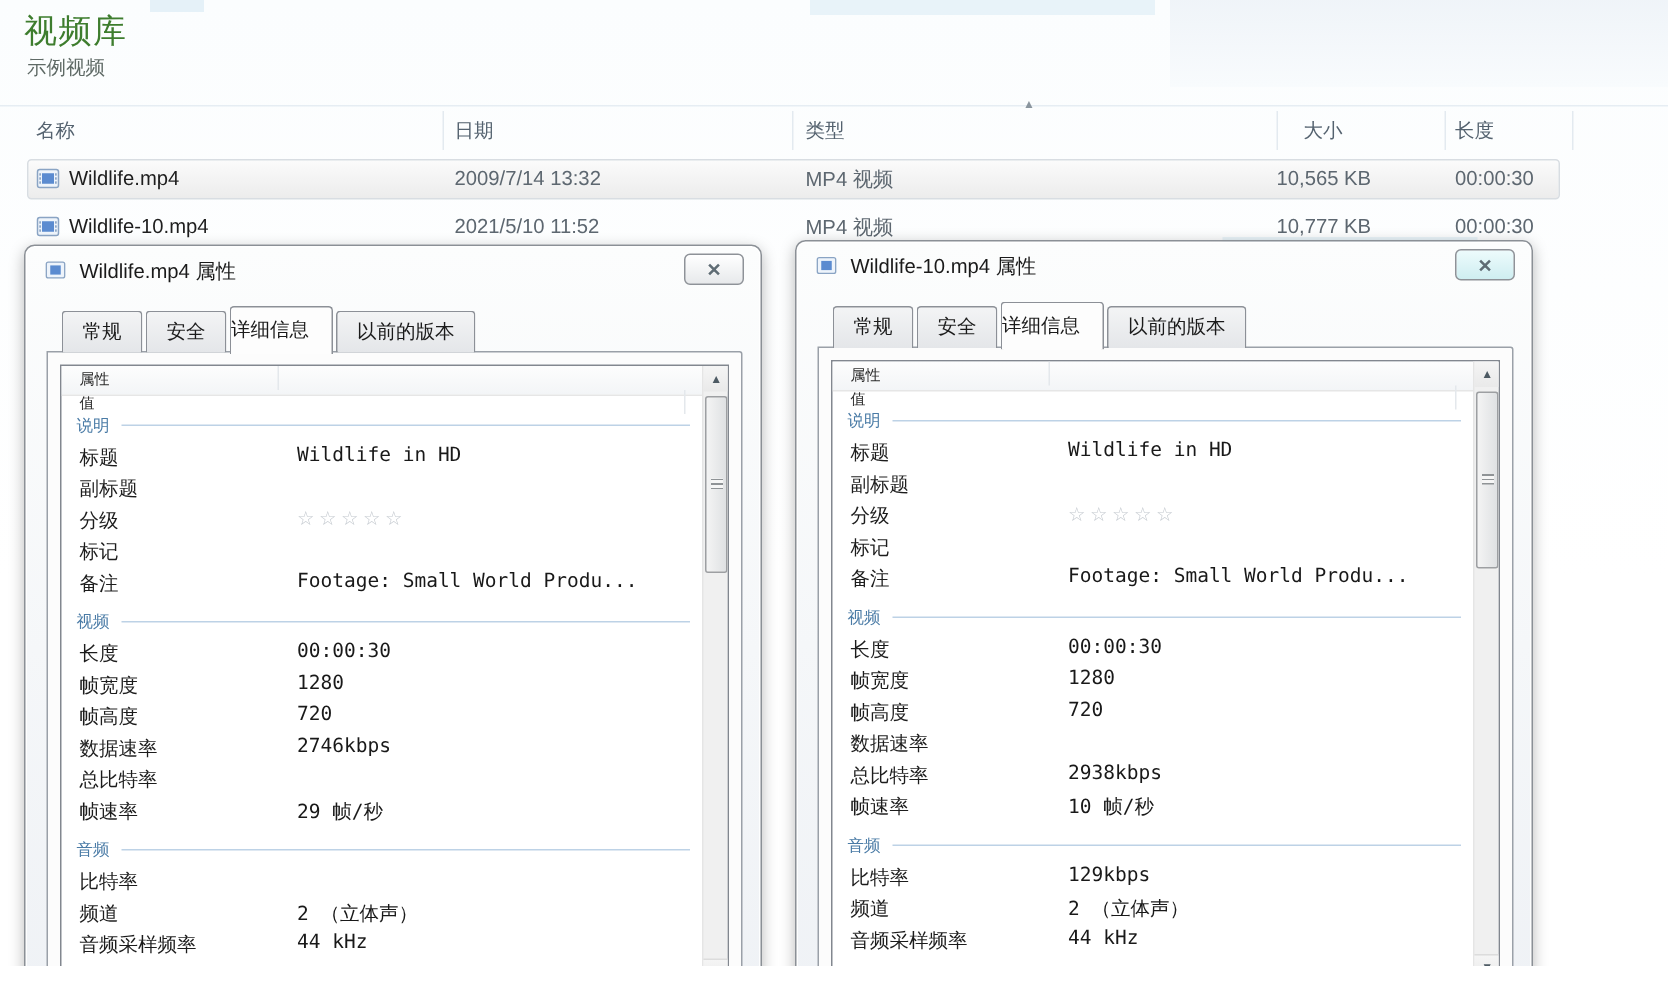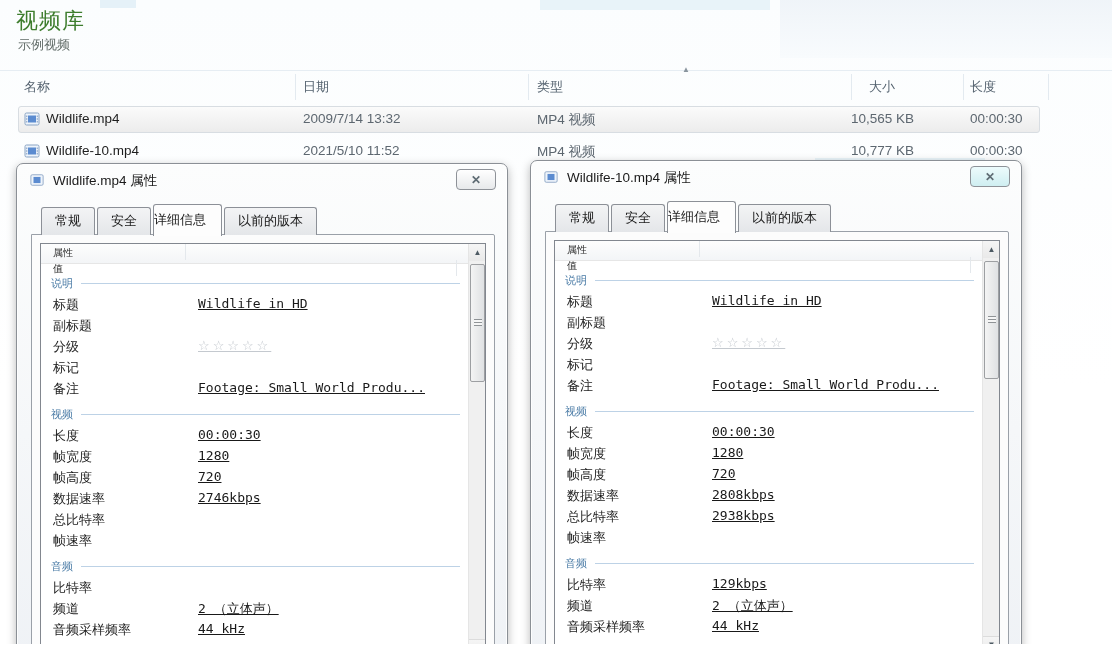--- a/index.html
+++ b/index.html
@@ -64,21 +64,21 @@
   .ph-prop { width:145px; padding:2px 0 0 12px; border-right:1px solid #e4e8ec; }
   .ph-val  { flex:1; padding:2px 0 0 12px; border-right:1px solid #e4e8ec; margin-right:28px; }
   .plist-body { position:absolute; left:0; top:21px; right:17px; bottom:0; padding-top:5px; }
 
   .sec { display:flex; align-items:center; height:26px; padding-left:10px; }
   .sec-t { font-size:11px; color:#4a7ba6; white-space:nowrap; }
   .sec-line { flex:1; height:1px; background:#bdd2e6; margin:0 8px 0 8px; }
 
   .prow { display:flex; height:21px; font-size:13px; align-items:flex-start; }
   .pl { width:157px; padding-left:12px; color:#1c1c1c; white-space:nowrap; }
-  .pv { flex:1; font-family:"DejaVu Sans Mono", monospace; font-size:13px; color:#191919; white-space:nowrap;text-decoration:underline; }
+  .pv { flex:1; font-family:"DejaVu Sans Mono", monospace; font-size:13px; color:#191919; white-space:nowrap; }
   .pv.stars { font-family:"Liberation Sans", sans-serif; color:#c4c9cf; letter-spacing:3px; font-size:13px; }
 
   .sbar { position:absolute; top:0; right:0; bottom:0; width:17px;
           background:#f0f0f0; border-left:1px solid #e5e5e5; }
   .sb-btn { position:absolute; left:0; width:17px; height:17px; display:flex;
             align-items:center; justify-content:center;
             background:linear-gradient(180deg,#f5f5f5,#e9e9e9); }
   .sb-btn .tri { font-size:8px; color:#4d5a63; line-height:1; }
   .sb-btn.up { top:0; }
   .sb-btn.down { top:395px; border-top:1px solid #dcdcdc; }
@@ -217,20 +217,21 @@
             </div>
           <div class="prow">
               <span class="pl">数据速率</span>
               <span class="pv">2746kbps</span>
             </div>
           <div class="prow">
               <span class="pl">总比特率</span>
             </div>
           <div class="prow">
               <span class="pl">帧速率</span>
+              <span class="pv">29 帧/秒</span>
             </div>
           <div class="sec">
               <span class="sec-t">音频</span>
               <span class="sec-line"></span>
             </div>
           <div class="prow">
               <span class="pl">比特率</span>
             </div>
           <div class="prow">
               <span class="pl">频道</span>
@@ -319,28 +320,28 @@
           <div class="prow">
               <span class="pl">帧宽度</span>
               <span class="pv">1280</span>
             </div>
           <div class="prow">
               <span class="pl">帧高度</span>
               <span class="pv">720</span>
             </div>
           <div class="prow">
               <span class="pl">数据速率</span>
-              <span class="pv">2808kbps</span>
             </div>
           <div class="prow">
               <span class="pl">总比特率</span>
               <span class="pv">2938kbps</span>
             </div>
           <div class="prow">
               <span class="pl">帧速率</span>
+              <span class="pv">10 帧/秒</span>
             </div>
           <div class="sec">
               <span class="sec-t">音频</span>
               <span class="sec-line"></span>
             </div>
           <div class="prow">
               <span class="pl">比特率</span>
               <span class="pv">129kbps</span>
             </div>
           <div class="prow">

